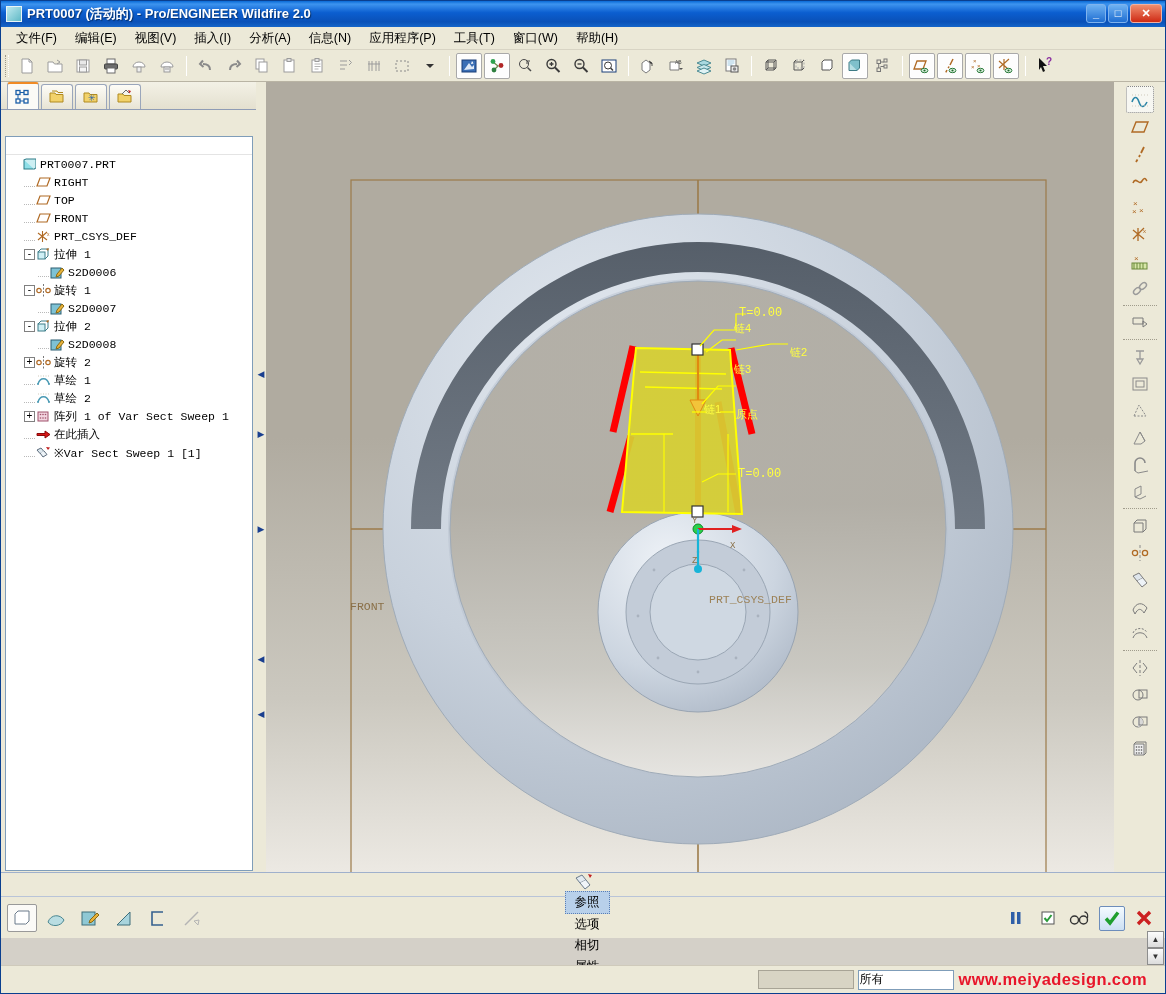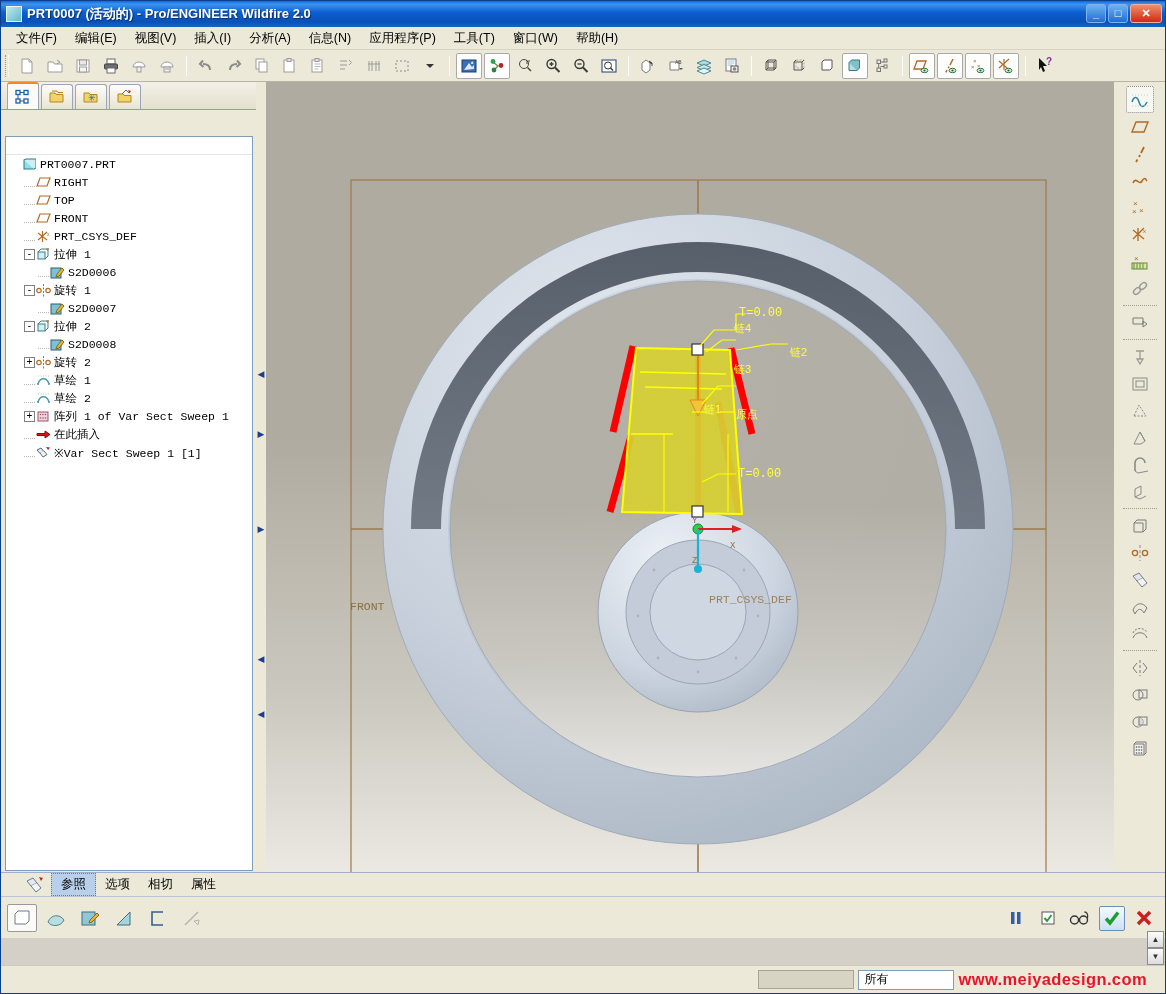--- a/index.html
+++ b/index.html
@@ -176,22 +176,23 @@
   .rbtn.active { border: 1px dotted #888; background: #f7f7f2; }
   .r-sep { width: 34px; height: 1px; border-top: 1px dotted #a09c8c; margin: 3px 0; }
 
   
   #dashboard {
     position: absolute; left: 0; top: 871px; width: 1164px; height: 66px;
     background: #ece9d8; border-top: 1px solid #9fb0cc;
   }
   #dash-tabs {
     position: absolute; left: 0; top: 0; height: 24px; width: 1164px;
-    display: flex; align-items: center; padding-left: 24px;
+    display: flex; align-items: center; padding-left: 8px;
     border-bottom: 1px solid #b9c4d8;
+    flex-direction: column;
   }
   .dash-tab {
     font-size: 12.5px; padding: 2px 9px; cursor: pointer; color: #000;
   }
   .dash-tab.sel { background: #b8d0ea; border: 1px dotted #5a7fb5; }
   #dash-tools {
     position: absolute; left: 6px; top: 26px; height: 38px;
     display: flex; align-items: center;
   }
   .dbtn {
@@ -233,21 +234,21 @@
   #status-msg {
     flex: 1; height: 20px; margin: 0 4px; font-size: 12px;
     display: flex; align-items: center; padding-left: 4px; color: #000;
   }
   #status-gauge {
     width: 96px; height: 19px; margin-right: 4px;
     background: #d8d4c4; border: 1px solid #a8a496;
   }
   #status-filter {
     width: 96px; height: 20px; background: #fff; border: 1px solid #7f9db9;
-    font-size: 12px; display: flex; align-items: center; padding-left: 5px;
+    font-size: 12px; display: flex; align-items: center; 
     margin-right: 4px;
   }
   #watermark {
     font-family: "Liberation Sans", sans-serif;
     font-size: 16.5px; font-weight: bold; color: #e8152a;
     letter-spacing: .4px; padding-right: 18px; white-space: nowrap;
   }
 </style>
 </head>
 <body>

